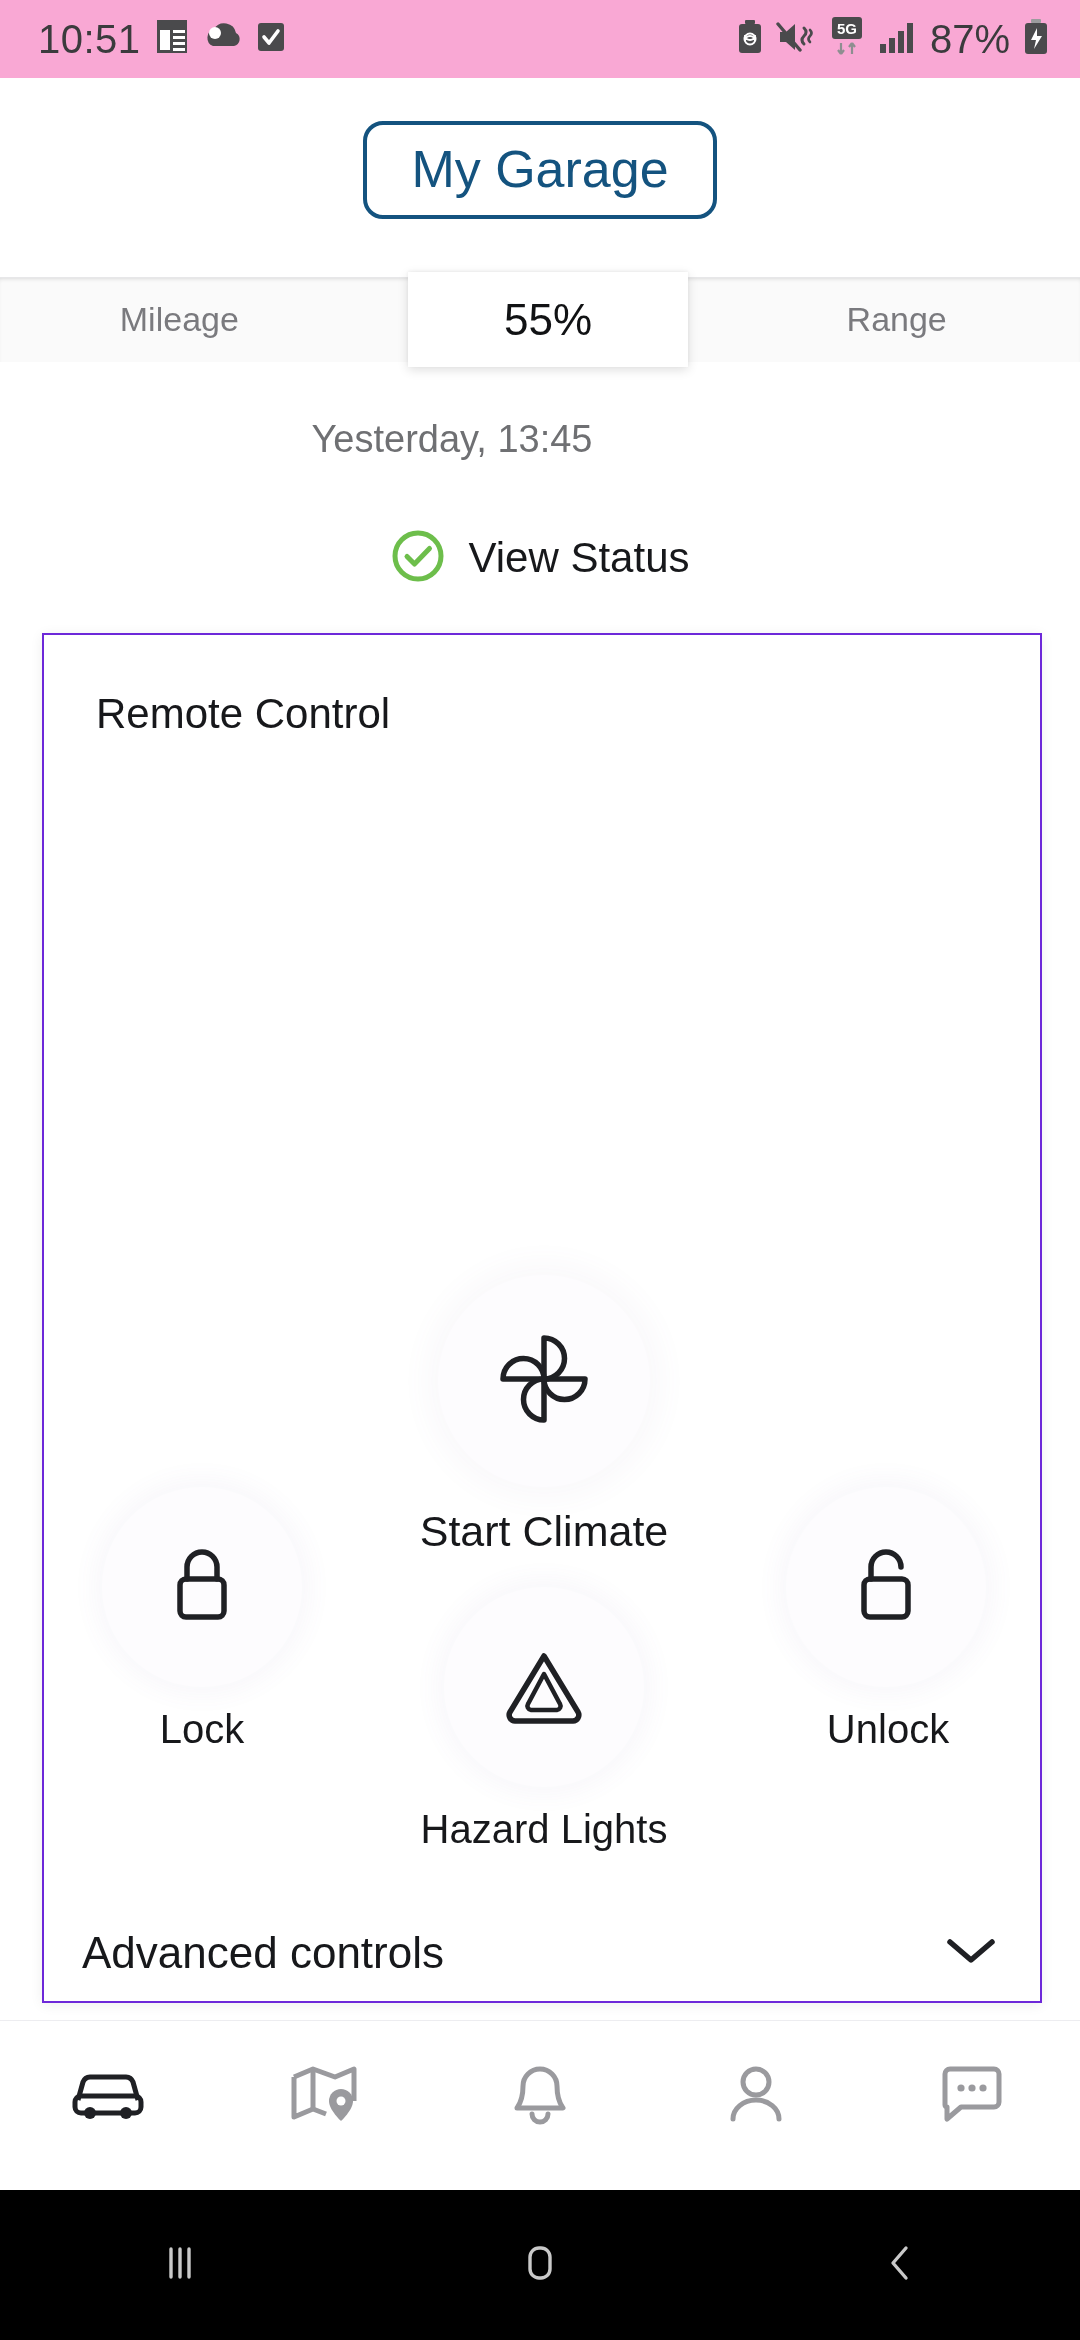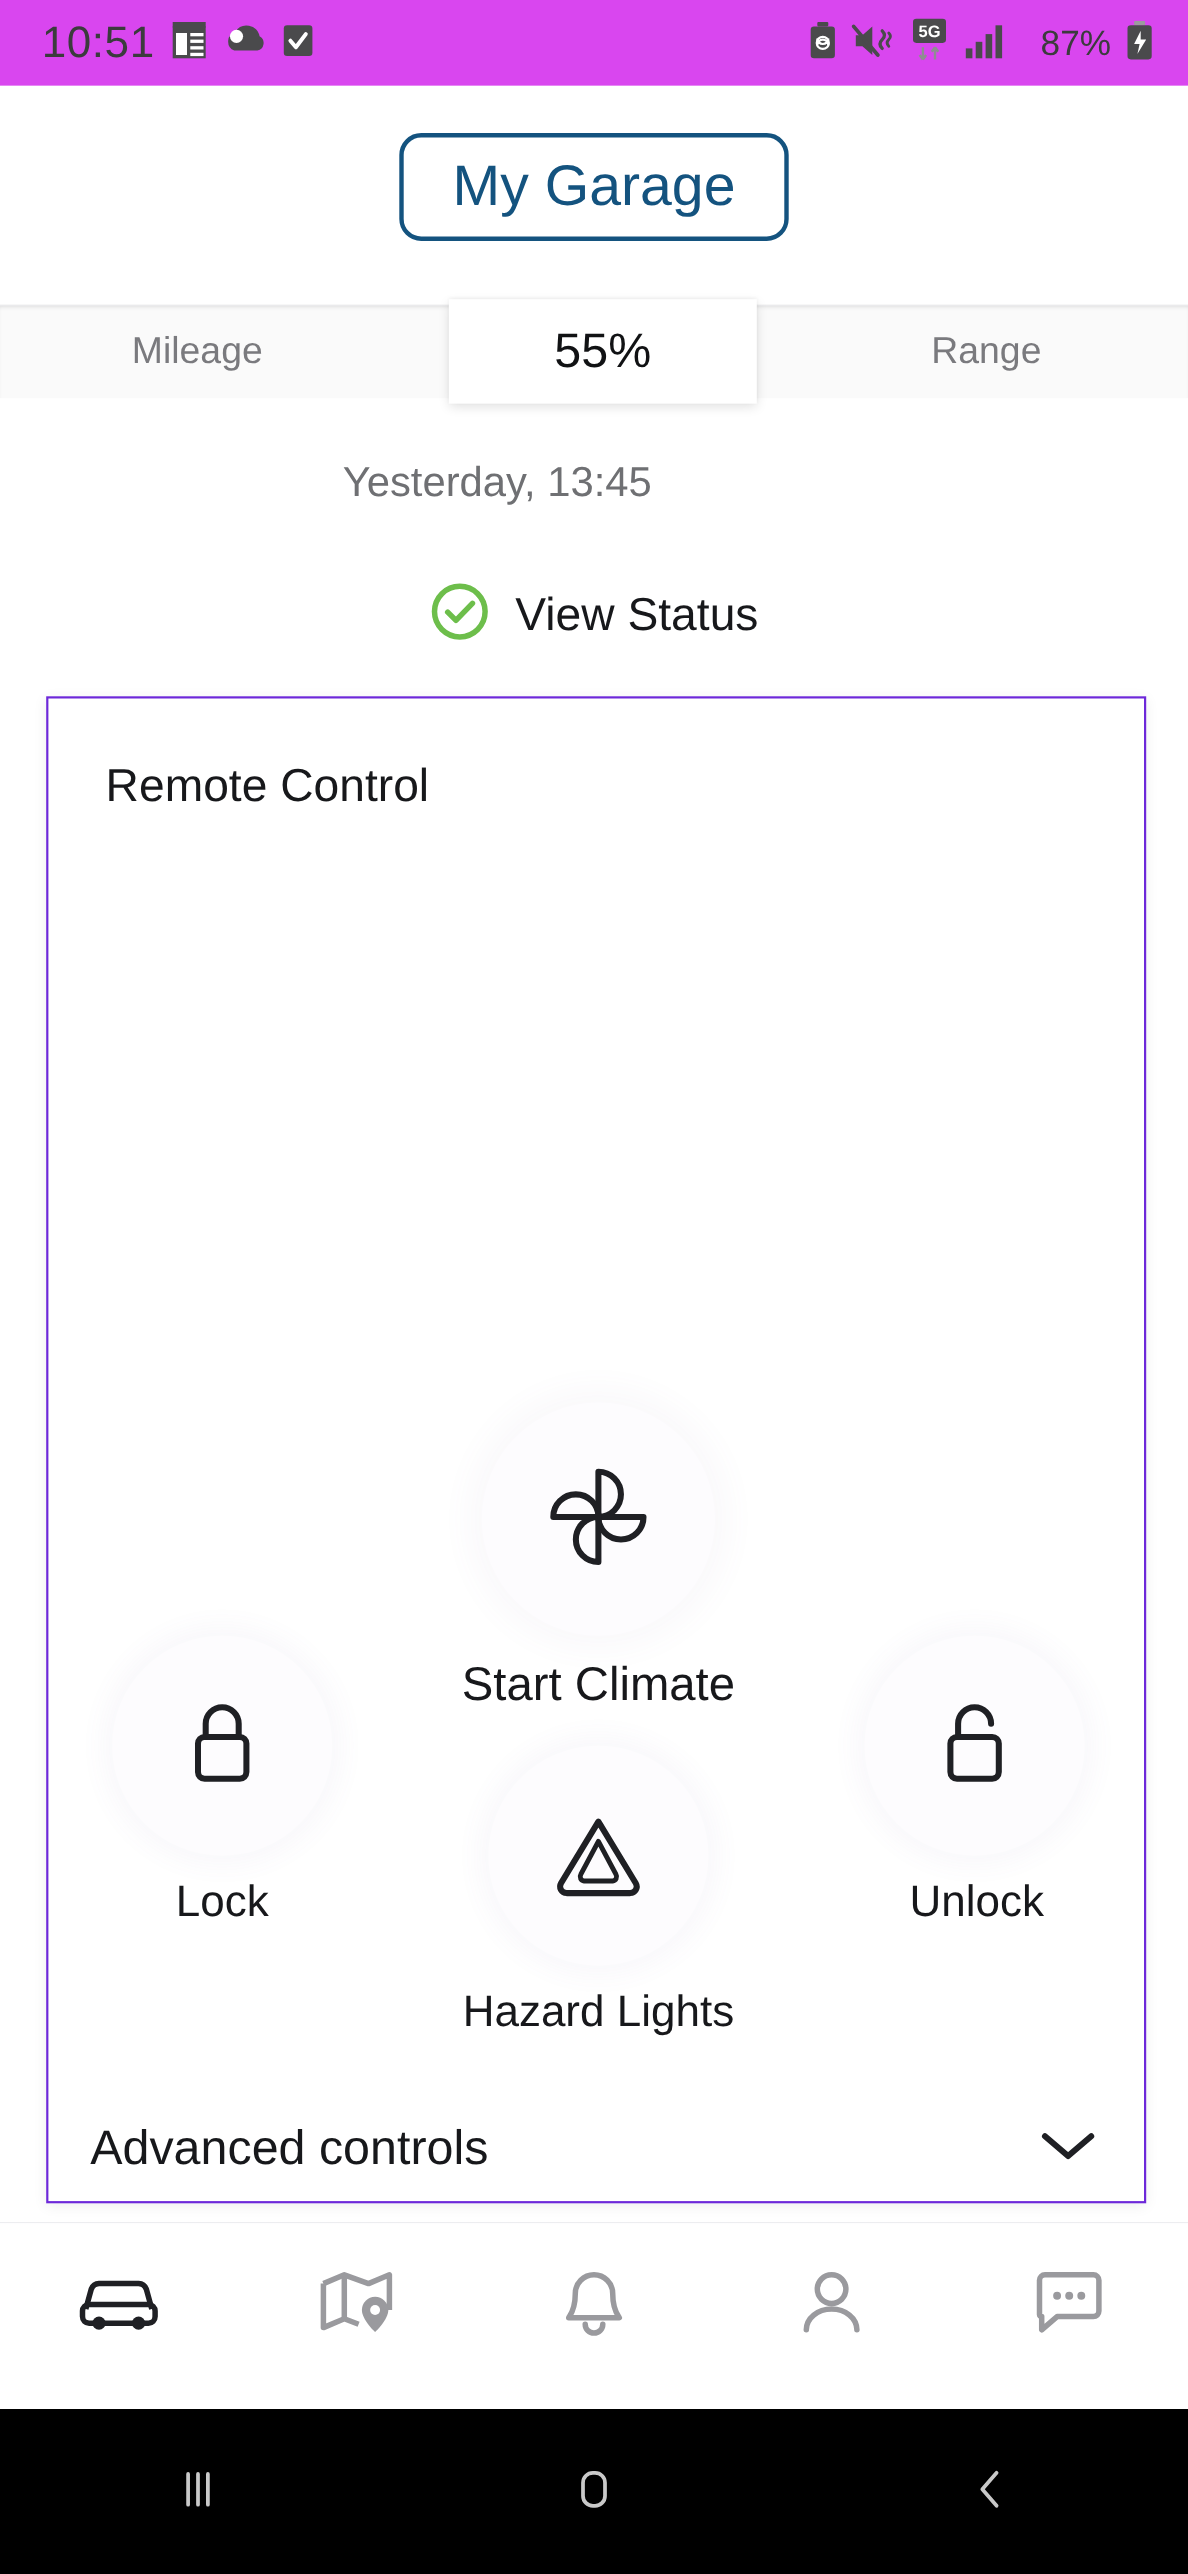--- a/index.html
+++ b/index.html
@@ -9,26 +9,26 @@
     background:#ffffff;
     overflow:hidden;
     position:relative;
   }
 
   
   .statusbar {
     position:absolute; top:0; left:0; width:1080px; height:78px;
     display:flex; align-items:center; justify-content:space-between;
     padding:0 30px 0 38px;
-    background:#d946ef;
+    background:#f9a8d4;
   }
   .sb-left { display:flex; align-items:center; gap:14px; }
   .sb-time { font-size:40px; color:#3b3b3d; letter-spacing:0.5px; }
   .sb-right { display:flex; align-items:center; gap:12px; }
-  .sb-pct { font-size:32px; color:#3b3b3d; margin-left:20px; }
+  .sb-pct { font-size:40px; color:#3b3b3d; margin-left:2px; }
   .sb-ico { display:block; }
 
   
   .header {
     position:absolute; top:78px; left:0; width:1080px; height:195px;
     background:#ffffff;
     display:flex; align-items:flex-start; justify-content:center;
     padding-top:43px;
   }
   .garage-btn {

